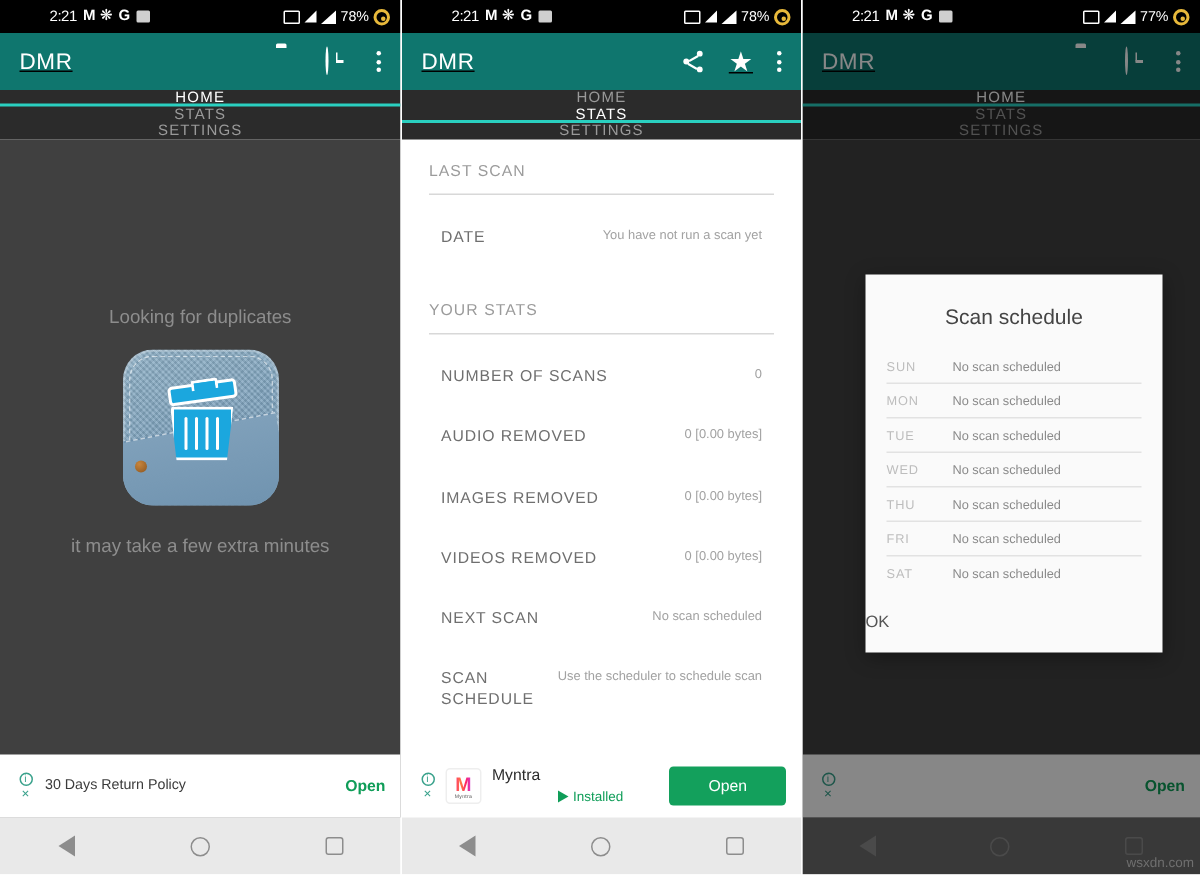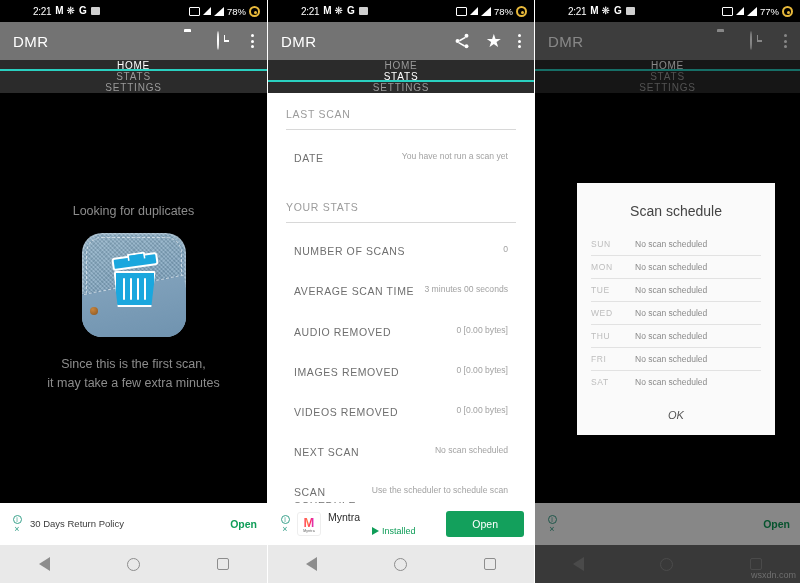--- a/index.html
+++ b/index.html
@@ -30,22 +30,22 @@
   .sb-img { width:9px; height:8px; background:#cfcfcf; border-radius:1px; display:inline-block;}
   .sb-cast { width:11px;height:9px;border:1.5px solid #fff;display:inline-block;border-radius:1px;}
   .sig { width:0;height:0;border-style:solid;border-width:0 0 9px 10px;
          border-color:transparent transparent #ffffff transparent; display:inline-block;}
   .sig.small { border-width:0 0 8px 8px; }
   .battery { width:11px;height:11px;border-radius:50%;border:2px solid #e8b93b; display:inline-block; position:relative;}
   .battery::after{content:"";position:absolute;left:3px;top:3px;width:3px;height:3px;border-radius:50%;background:#e8b93b;}
 
   
   .appbar {
-    height:38px; background:#737373; display:flex; align-items:center;
-    padding:16px 13px; position:relative; z-index:4;
+    height:38px; background:#0f766e; display:flex; align-items:center;
+    padding:16px 13px; position:relative; z-index:4;text-decoration:underline;
   }
   .app-title { color:#ffffff; font-size:15px; letter-spacing:0.4px; }
   .appbar-actions { margin-left:auto; display:flex; align-items:center; gap:15px; }
   .ic { width:18px;height:18px;position:relative;display:inline-block; }
 
   .ic-folder { width:18px;height:13px;background:#ffffff;border-radius:1.5px; position:relative;}
   .ic-folder::before{content:"";position:absolute;top:-3px;left:0;width:7px;height:3px;background:#ffffff;border-radius:1px 1px 0 0;}
   .ic-clock { width:17px;height:17px;border:1.7px solid #ffffff;border-radius:50%;}
   .ic-clock::before{content:"";position:absolute;left:6.5px;top:3px;width:1.6px;height:6px;background:#fff;}
   .ic-clock::after{content:"";position:absolute;left:7px;top:8px;width:5px;height:1.6px;background:#fff;}
@@ -57,21 +57,21 @@
   
   .tabs { height:33px; background:#2b2b2b; display:flex; position:relative; z-index:3;flex-direction:column;}
   .tab { flex:1; display:flex; align-items:center; justify-content:center;
          color:#9a9a9a; font-size:10px; letter-spacing:0.8px; position:relative; }
   .tab.active { color:#ffffff; }
   .tab + .tab::before{content:"";position:absolute;left:0;top:6px;bottom:6px;width:1px;background:#4a4a4a;}
   .tab .ul { position:absolute; left:0; right:0; bottom:0; height:2px; background:transparent; }
   .tab.active .ul { background:#2ad0c0; }
 
   
-  .body { position:absolute; left:0; right:0; top:93px; bottom:38px; background:#000000; }
+  .body { position:absolute; left:0; right:0; top:93px; bottom:38px; background:#404040; }
   .home-wrap { position:absolute; left:0; right:0; top:0; bottom:0;
                display:flex; flex-direction:column; align-items:center; }
   .looking { margin-top:111px; font-size:12.5px; color:#8d8d8d; }
   .appicon { width:104px; height:104px; margin-top:15px; border-radius:20px;
              position:relative; overflow:hidden;
              background:
                repeating-linear-gradient(45deg, rgba(255,255,255,.10) 0 1.5px, rgba(0,0,0,.06) 1.5px 3px),
                repeating-linear-gradient(-45deg, rgba(255,255,255,.07) 0 1.5px, rgba(0,0,0,.05) 1.5px 3px),
                linear-gradient(160deg,#8fb0c6 0%,#7fa3bd 45%,#6d94b0 100%);
              box-shadow:inset 0 0 0 1.5px rgba(255,255,255,.25);}
@@ -140,21 +140,21 @@
   
   .dim{position:absolute;left:0;right:0;top:22px;bottom:0;background:rgba(0,0,0,.47);z-index:20;}
   .dialog{position:absolute;z-index:30;left:42px;top:183px;width:198px;background:#fafafa;
           box-shadow:0 3px 12px rgba(0,0,0,.35);padding:14px 0 0 0;}
   .dlg-title{text-align:center;font-size:14px;color:#444;padding:6px 0 14px;}
   .dlg-rows{padding:0 14px;}
   .dlg-row{display:flex;align-items:center;padding:6px 0;border-bottom:1px solid #e2e2e2;}
   .dlg-row:last-child{border-bottom:none;}
   .dlg-day{width:44px;font-size:8.5px;color:#bdbdbd;letter-spacing:.6px;}
   .dlg-val{font-size:8.5px;color:#8a8a8a;}
-  .dlg-ok{text-align:center;font-size:11px;color:#555;padding:16px 0 14px;font-style:italic;}
+  .dlg-ok{text-align:left;font-size:11px;color:#555;padding:16px 0 14px;}
 
   .wm{position:absolute;right:4px;bottom:3px;font-size:9px;color:#6f6f6f;z-index:40;}
 
   .dark-nav .navbar{background:#6d6d6d;}
 </style>
 </head>
 <body>
 
 <div class="screens">
 
@@ -216,21 +216,20 @@
                 <i></i>
                 <i></i>
                 <i></i>
                 <i></i>
               </div>
           </div>
           <div class="pocket"></div>
           <div class="button"></div>
         </div>
         <div class="sincewrap">
-          <div>Since this is the first scan,</div>
           <div>it may take a few extra minutes</div>
         </div>
       </div>
     </div>
 
     <div class="ad">
       <div class="ad-marks">
         <span class="ad-i">i</span>
         <span class="ad-x">×</span>
       </div>
@@ -307,24 +306,20 @@
         <span class="v">You have not run a scan yet</span>
       </div>
       <div class="gap8"></div>
       <div class="sec-head">YOUR STATS</div>
       <div class="gap8"></div>
       <div class="srow">
         <span class="k">NUMBER OF SCANS</span>
         <span class="v">0</span>
       </div>
       <div class="srow">
-        <span class="k">AVERAGE SCAN TIME</span>
-        <span class="v">3 minutes 00 seconds</span>
-      </div>
-      <div class="srow">
         <span class="k">AUDIO REMOVED</span>
         <span class="v">0 [0.00 bytes]</span>
       </div>
       <div class="srow">
         <span class="k">IMAGES REMOVED</span>
         <span class="v">0 [0.00 bytes]</span>
       </div>
       <div class="srow">
         <span class="k">VIDEOS REMOVED</span>
         <span class="v">0 [0.00 bytes]</span>

